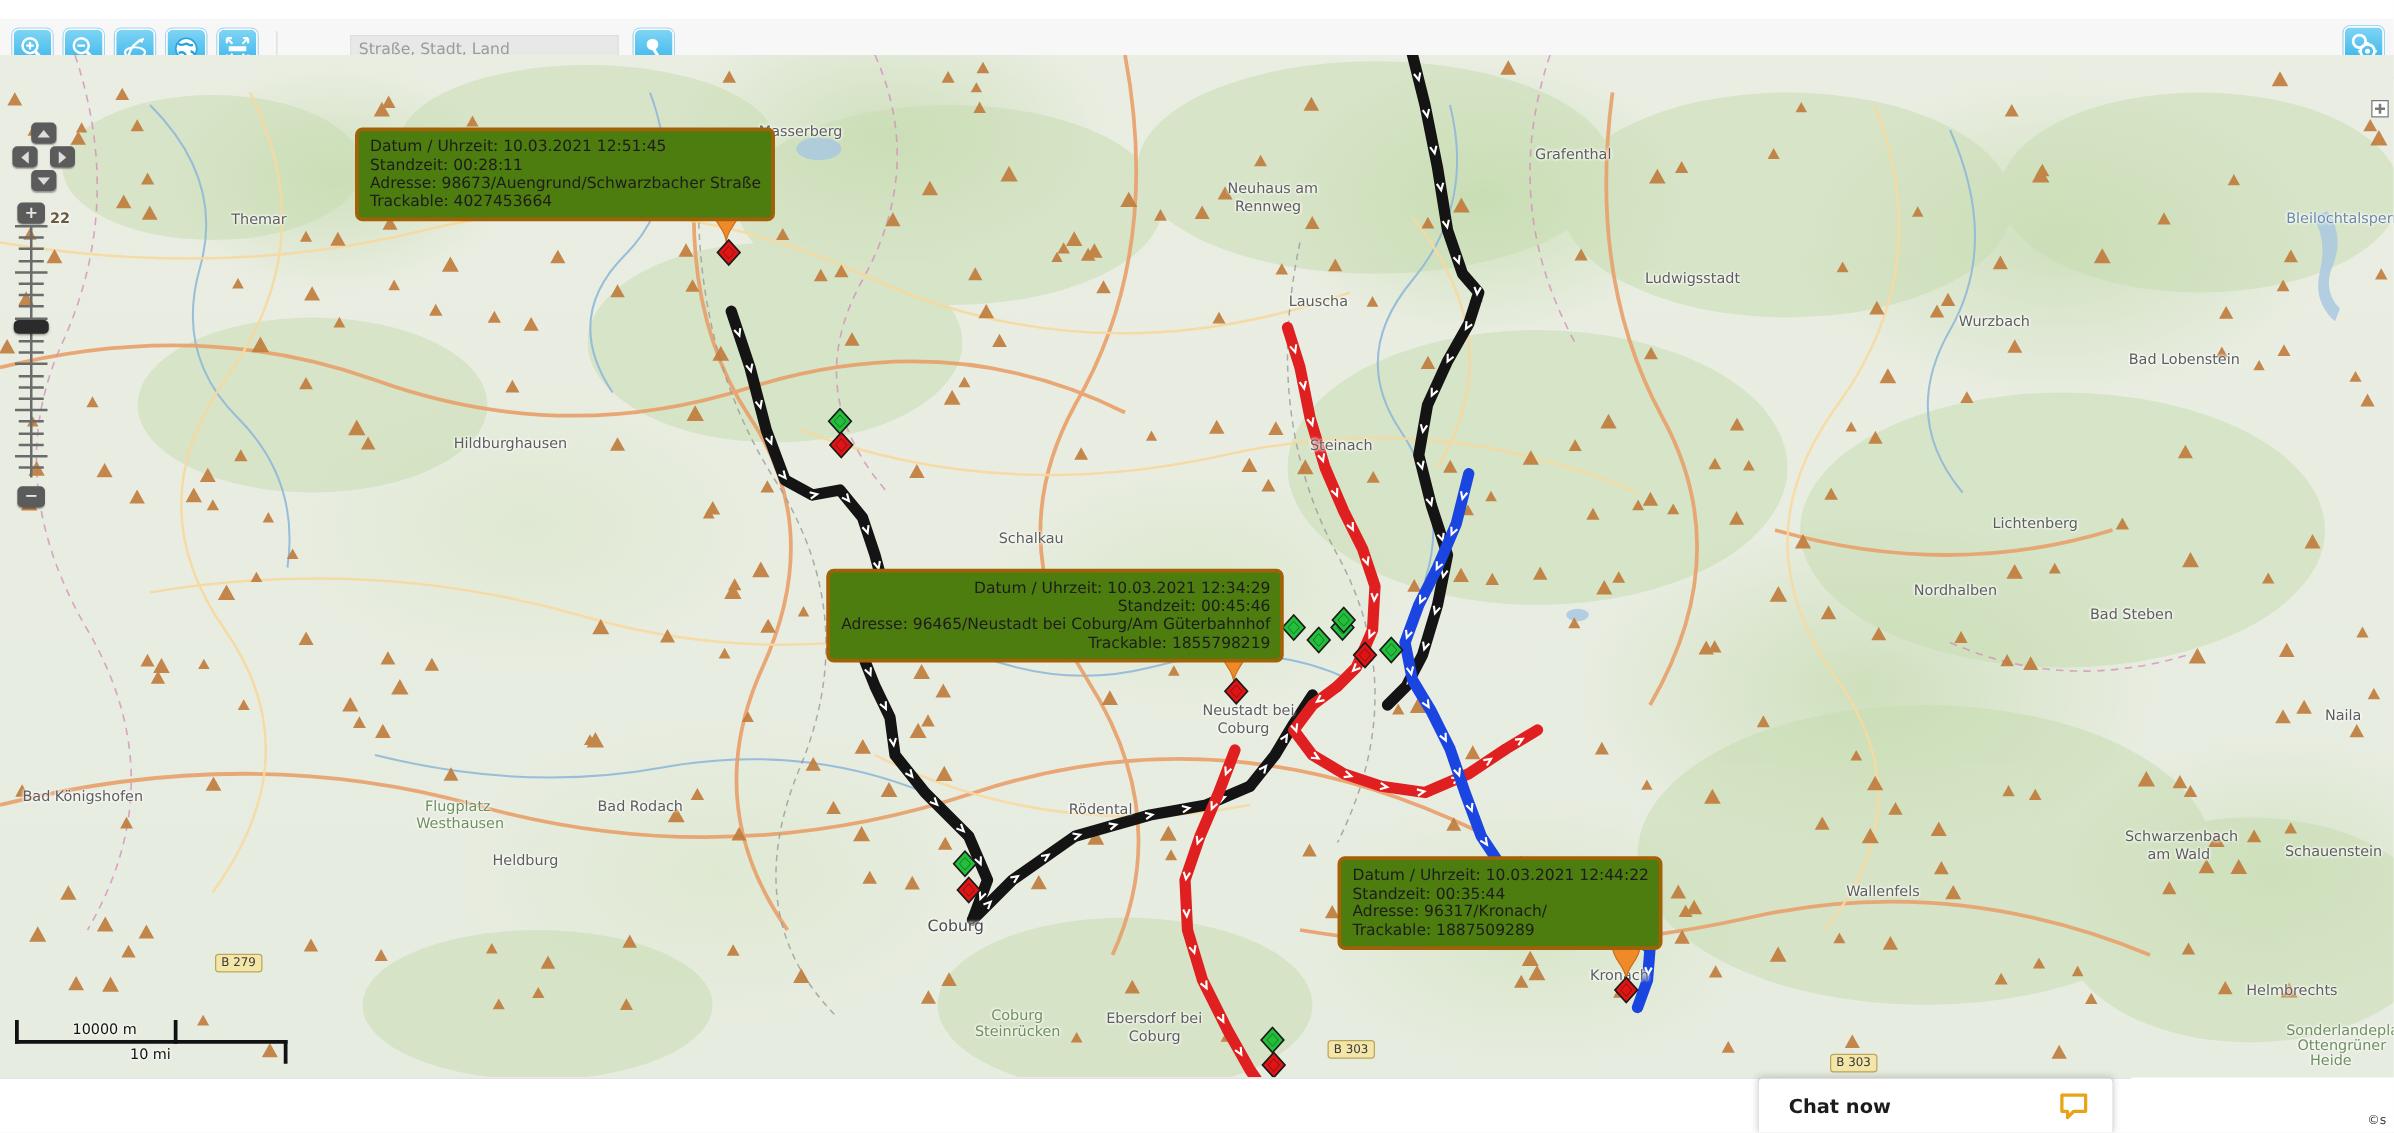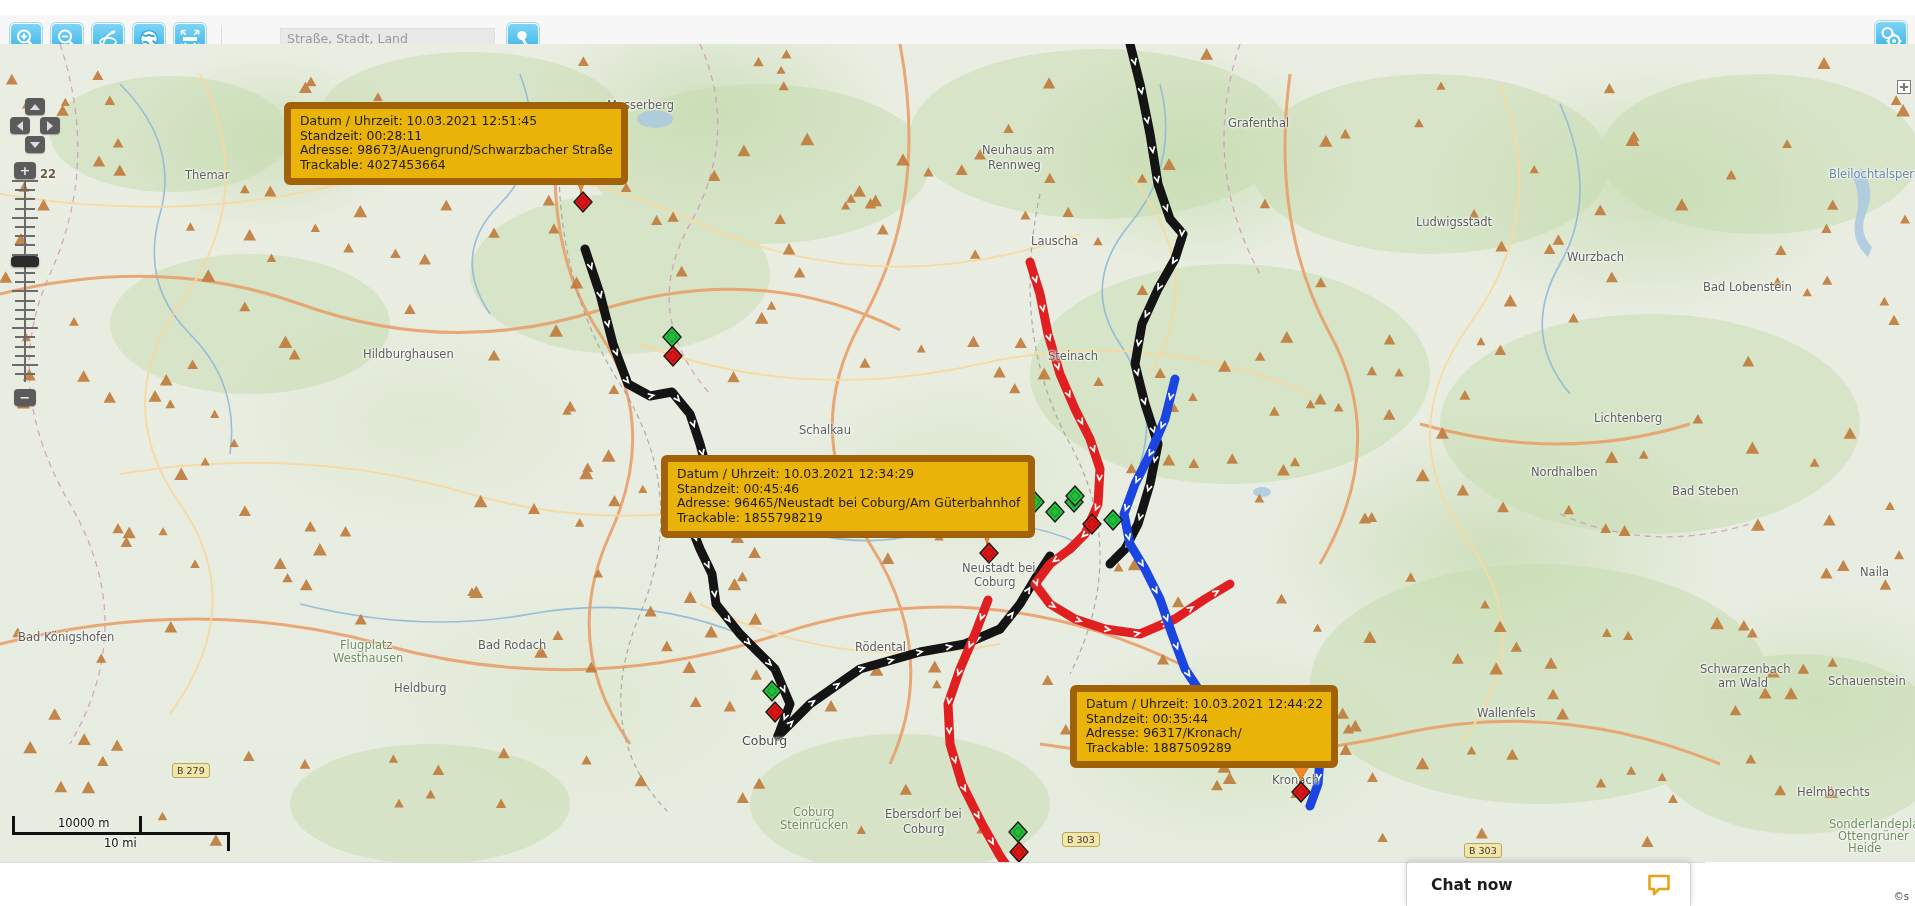--- a/index.html
+++ b/index.html
@@ -51,21 +51,21 @@
     white-space:nowrap; pointer-events:none;
     text-shadow:0 0 3px #fff,0 0 3px #fff,0 0 2px #fff; }
   .mlabel.big{ font-size:12.5px; color:#4a4a4a; }
   .mlabel.wood{ color:#6f8f5f; }
   .mlabel.blue{ color:#6b88a8; }
   .shield{ position:absolute; font-size:9.5px; color:#3a3a3a;
     background:#f3e6a8; border:1px solid #b8a75e; border-radius:3px;
     padding:1px 4px; white-space:nowrap; }
 
   
-  .tip{ position:absolute; background:#eab308; border:7px solid #a16207;
+  .tip{ position:absolute; background:#4d7c0f; border:3px solid #a16207;
     border-radius:6px; padding:5px 8px 6px 9px; font-size:12.4px;
     line-height:14.6px; color:#1d1d1d; white-space:nowrap; }
 
   
   .pin{ position:absolute; width:30px; height:42px; }
   .diamond{ position:absolute; width:20px; height:20px; }
 
   
   .panctl{ position:absolute; left:10px; top:54px; width:50px; height:56px; }
   .pbtn{ position:absolute; width:20px; height:17px; background:#5b5b5b;
@@ -921,21 +921,21 @@
       </g>
     </svg>
 
     <div id="labels">
         <div class="mlabel " style="left: 185px; top: 124px;">Themar</div>
         <div class="mlabel " style="left: 607px; top: 54px;">Masserberg</div>
         <div class="mlabel " style="left: 982px; top: 99px;">Neuhaus am</div>
         <div class="mlabel " style="left: 988px; top: 114px;">Rennweg</div>
         <div class="mlabel " style="left: 1228px; top: 72px;">Grafenthal</div>
         <div class="mlabel " style="left: 1031px; top: 190px;">Lauscha</div>
-        <div class="mlabel " style="left: 1416px; top: 171px;">Ludwigsstadt</div>
+        <div class="mlabel " style="left: 1316px; top: 171px;">Ludwigsstadt</div>
         <div class="mlabel " style="left: 1567px; top: 206px;">Wurzbach</div>
         <div class="mlabel blue" style="left: 1829px; top: 123px;">Bleilochtalsperre</div>
         <div class="mlabel " style="left: 363px; top: 303px;">Hildburghausen</div>
         <div class="mlabel " style="left: 1020px; top: 305px; margin-left: 28px;">Steinach</div>
         <div class="mlabel " style="left: 1703px; top: 236px;">Bad Lobenstein</div>
         <div class="mlabel " style="left: 1594px; top: 367px;">Lichtenberg</div>
         <div class="mlabel " style="left: 1531px; top: 421px;">Nordhalben</div>
         <div class="mlabel " style="left: 799px; top: 379px;">Schalkau</div>
         <div class="mlabel " style="left: 1672px; top: 440px;">Bad Steben</div>
         <div class="mlabel " style="left: 1840px; top: 521px; padding-left: 20px;">Naila</div>
@@ -1055,21 +1055,21 @@
       <div>
         <span>Adresse:</span>
         <span>98673/Auengrund/Schwarzbacher Straße</span>
       </div>
       <div>
         <span>Trackable:</span>
         <span>4027453664</span>
       </div>
     </div>
 
-    <div class="tip" style="left:661px; top:411px;">
+    <div class="tip" style="left:661px; top:411px;text-align:right;">
       <div>
         <span>Datum / Uhrzeit:</span>
         <span>10.03.2021 12:34:29</span>
       </div>
       <div>
         <span>Standzeit:</span>
         <span>00:45:46</span>
       </div>
       <div>
         <span>Adresse:</span>

